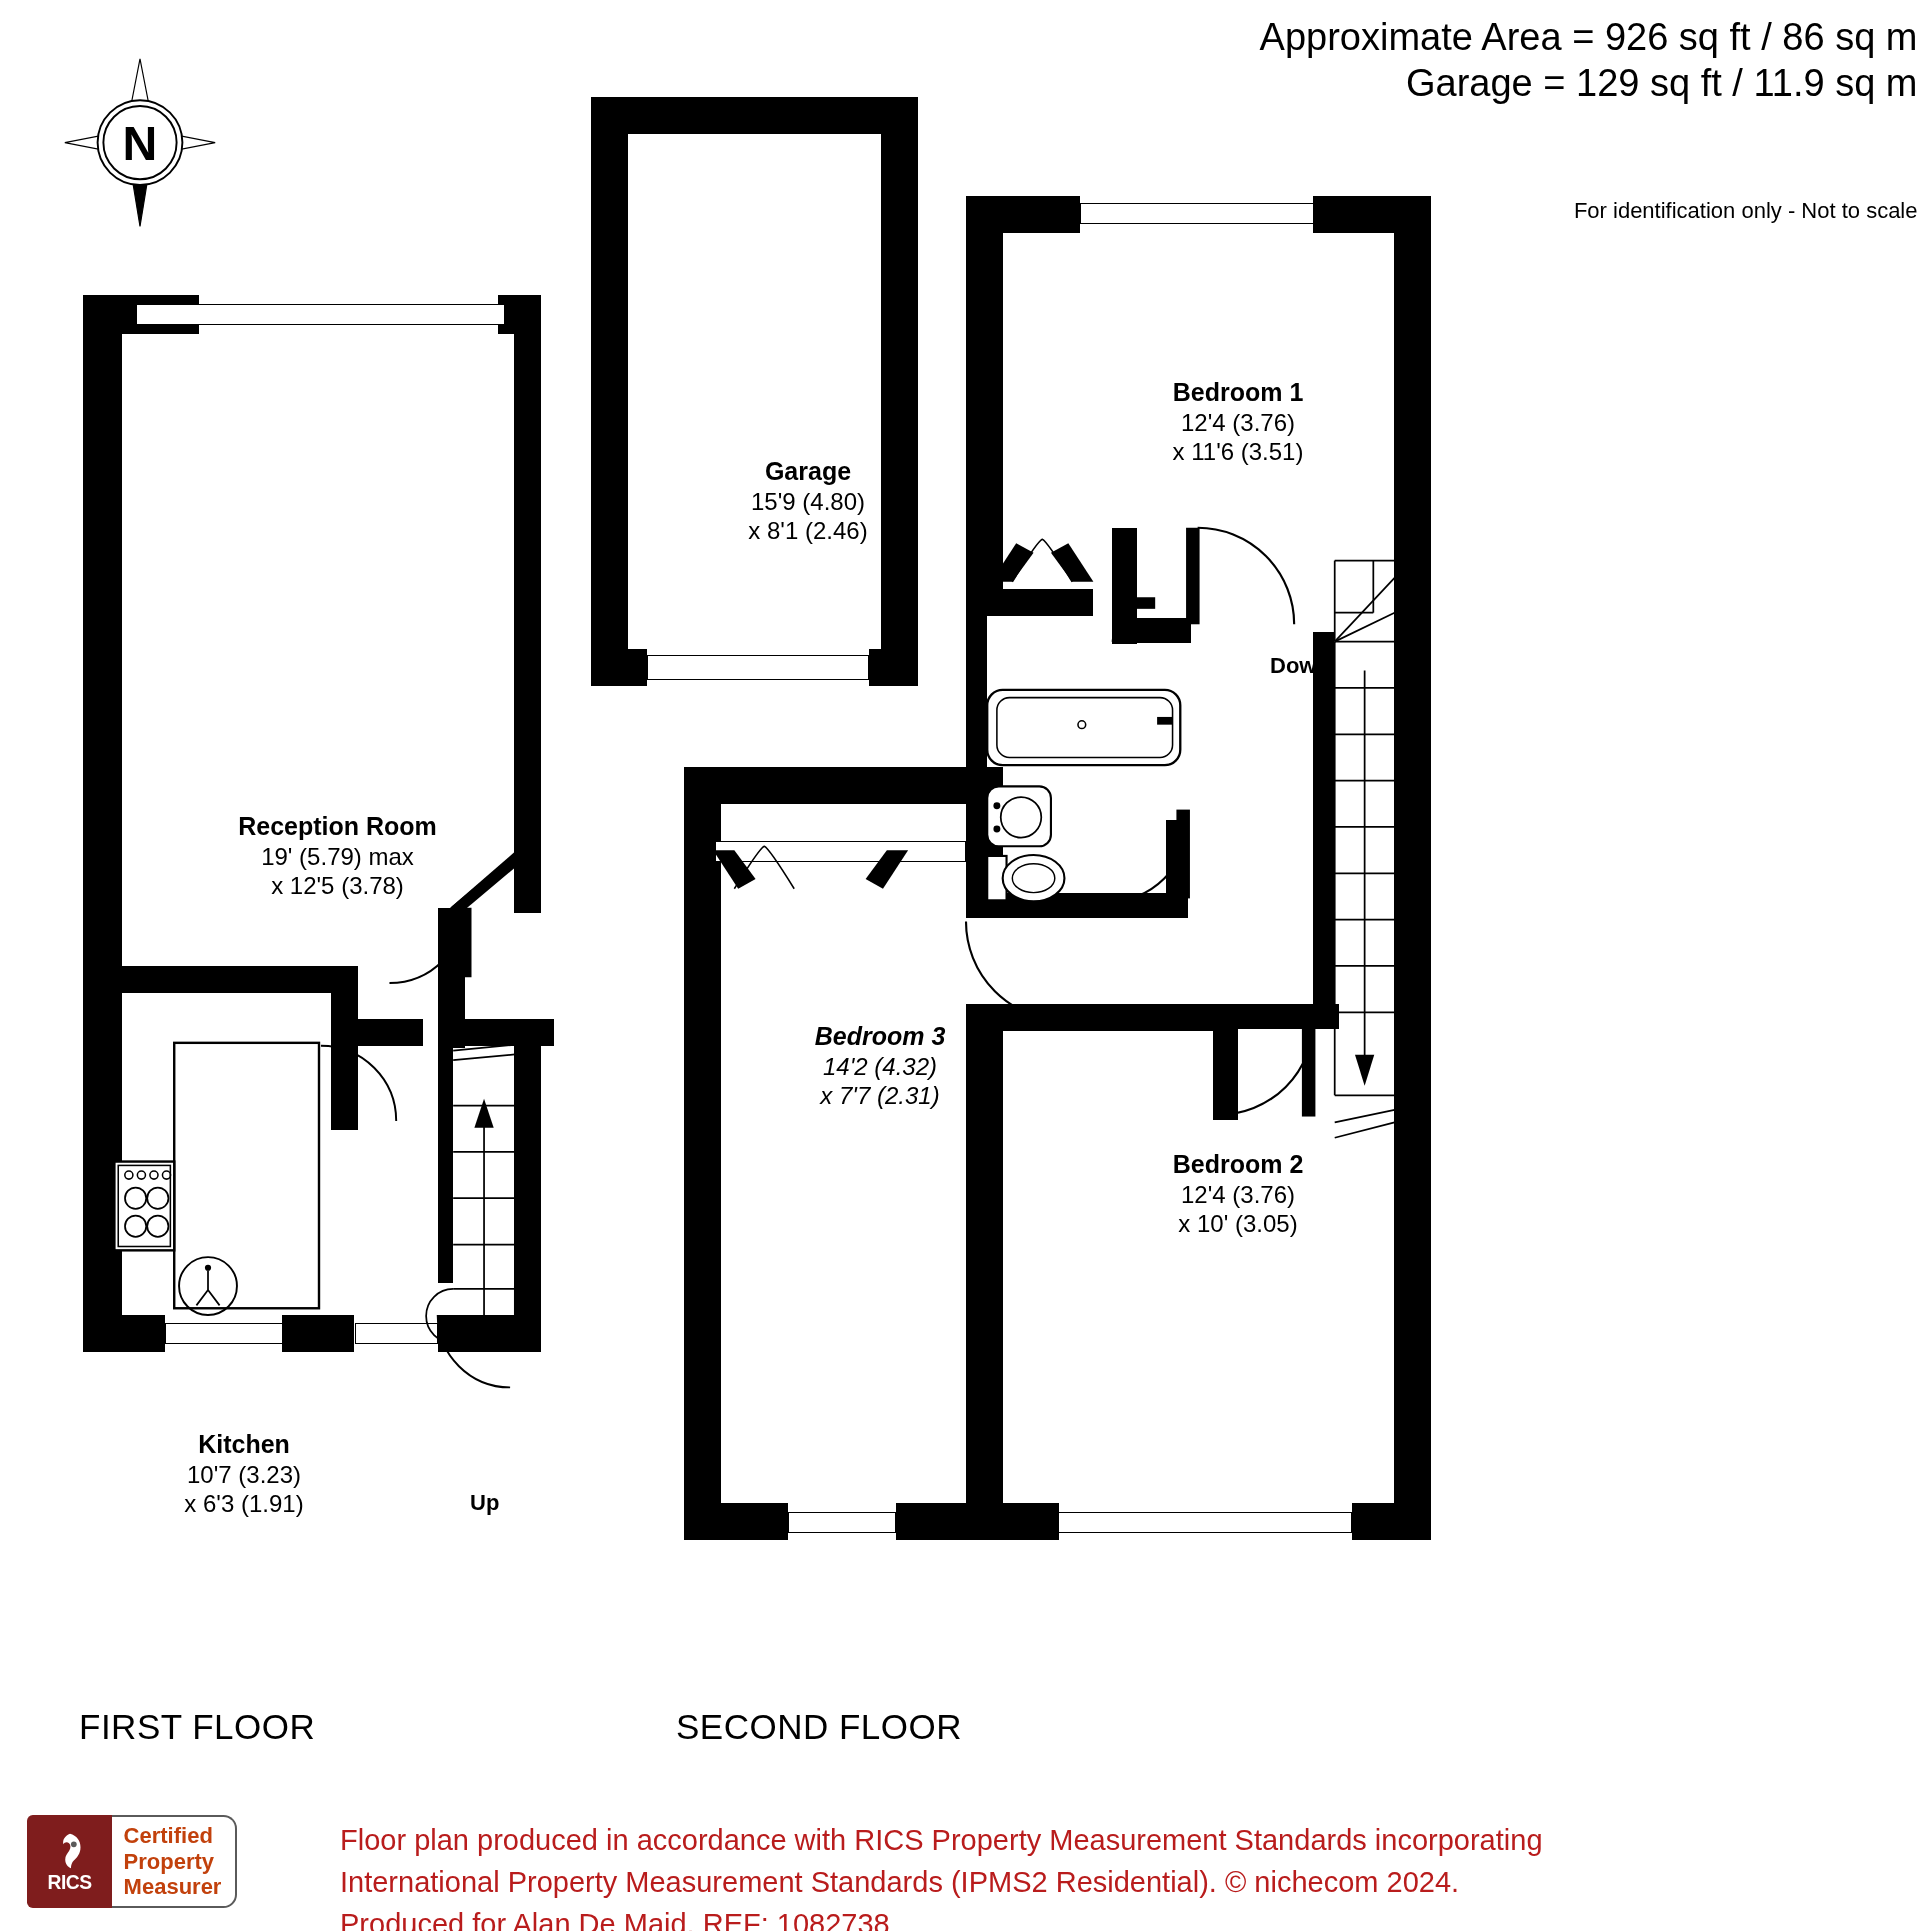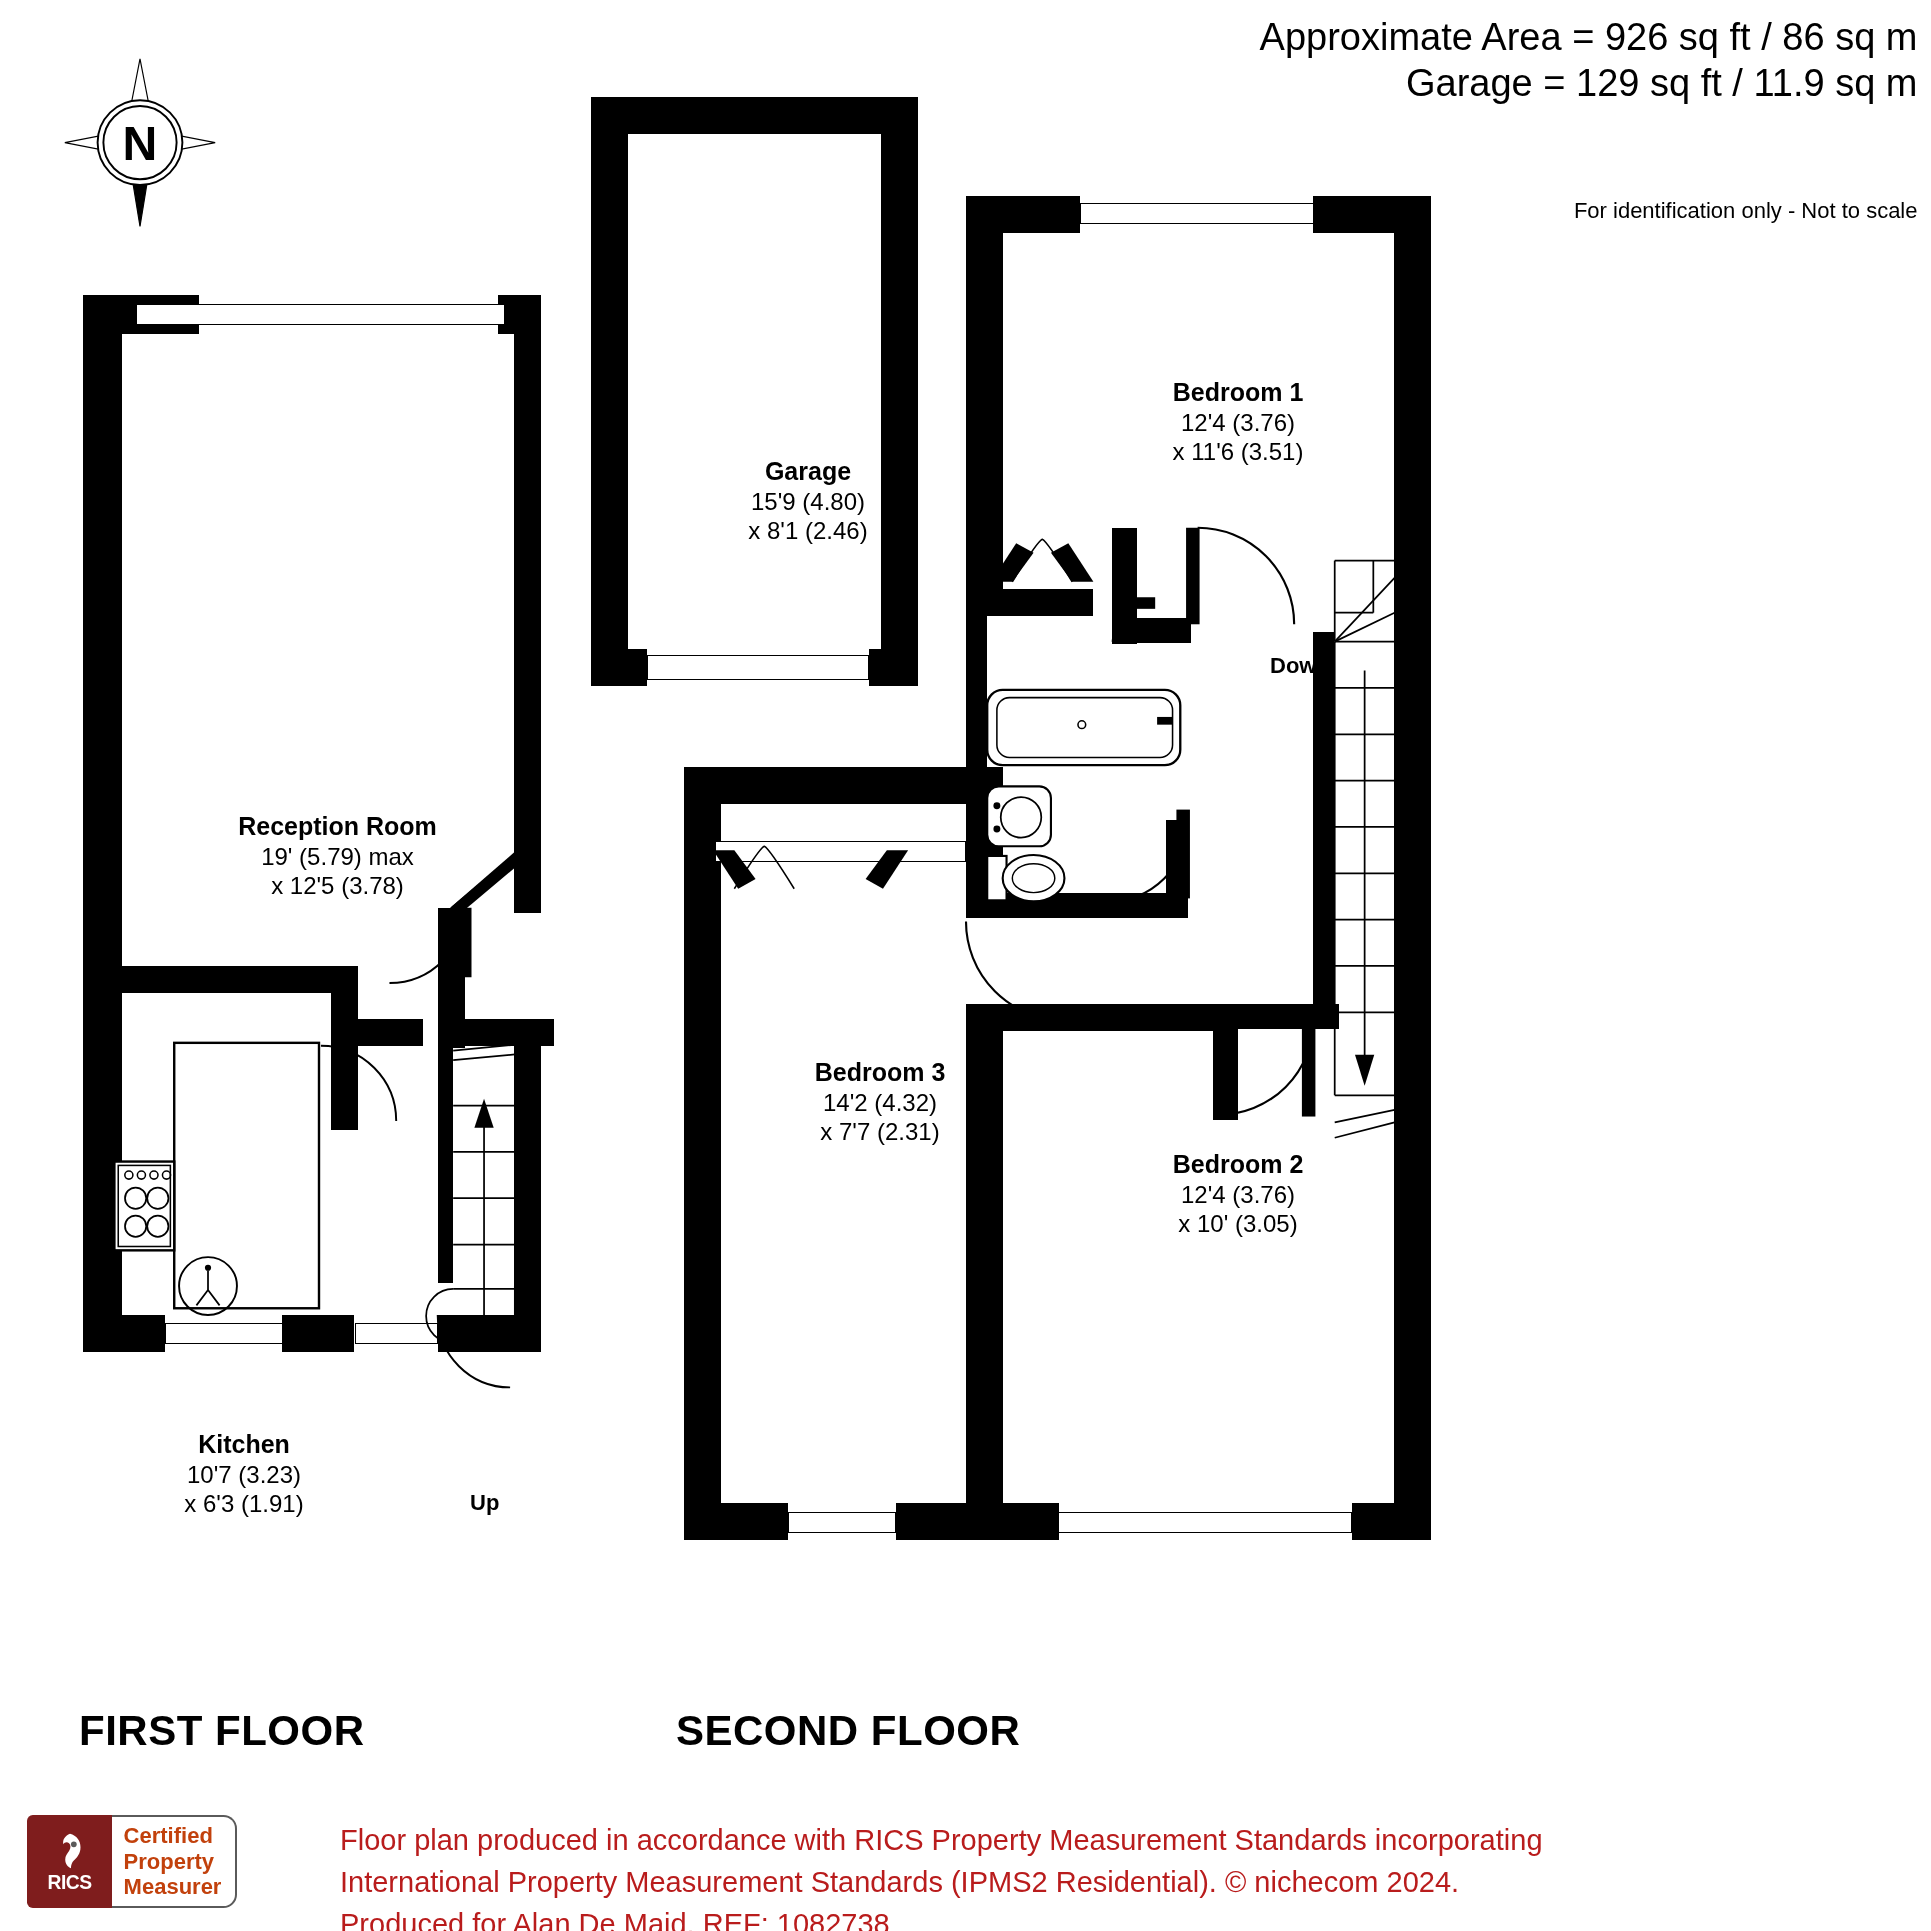--- a/index.html
+++ b/index.html
@@ -4,21 +4,21 @@
 <style>
   html,body{margin:0;padding:0;background:#fff;}
   body{width:1931px;height:1931px;position:relative;
        font-family:"Liberation Sans","DejaVu Sans",sans-serif;color:#000;overflow:hidden;}
   .abs{position:absolute;}
   .wall{position:absolute;background:#000;}
   .win{position:absolute;background:#fff;border:1.9px solid #000;box-sizing:border-box;}
   .room-label{position:absolute;text-align:center;line-height:1.22;white-space:nowrap;}
   .room-label .rn{font-weight:bold;font-size:25px;display:block;}
   .room-label .rd{font-size:24px;display:block;}
-  .floor-title{position:absolute;font-weight:bold;font-size:42px;letter-spacing:0.5px;white-space:nowrap;}
+  .floor-title{position:absolute;font-weight:normal;font-size:35px;letter-spacing:0.5px;white-space:nowrap;}
   .hdr{position:absolute;text-align:right;white-space:nowrap;}
   .hdr .l{font-size:38px;line-height:1.19;display:block;}
   .note{position:absolute;font-size:22px;text-align:right;white-space:nowrap;}
   .stairlbl{position:absolute;font-size:22px;font-weight:bold;white-space:nowrap;}
   .footer-txt{position:absolute;font-size:29px;line-height:1.45;color:#b91c1c;white-space:nowrap;}
   .rics{position:absolute;display:flex;align-items:stretch;}
   .rics .mark{width:85px;background:#7f1d1d;display:flex;align-items:center;justify-content:center;
                flex-direction:column;border-radius:5.8px 0 0 5.8px;}
   .rics .cert{border:2.9px solid #5a5a5a;border-left:none;border-radius:0 13.5px 13.5px 0;
               padding:5.8px 13.5px 5.8px 11.6px;display:flex;flex-direction:column;justify-content:center;}
@@ -271,21 +271,21 @@
 </div>
 
 <div class="stairlbl" style="left:1270px;top:653px;">Down</div>
 
 <div class="room-label" style="left:1052px;top:377px;width:372px;">
   <span class="rn">Bedroom 1</span>
   <span class="rd">12'4 (3.76)</span>
   <span class="rd">x 11'6 (3.51)</span>
 </div>
 
-<div class="room-label" style="left:687px;top:1057px;width:386px;">
+<div class="room-label" style="left:687px;top:1021px;width:386px;font-style:italic;">
   <span class="rn">Bedroom 3</span>
   <span class="rd">14'2 (4.32)</span>
   <span class="rd">x 7'7 (2.31)</span>
 </div>
 
 <div class="room-label" style="left:1052px;top:1149px;width:372px;">
   <span class="rn">Bedroom 2</span>
   <span class="rd">12'4 (3.76)</span>
   <span class="rd">x 10' (3.05)</span>
 </div>

